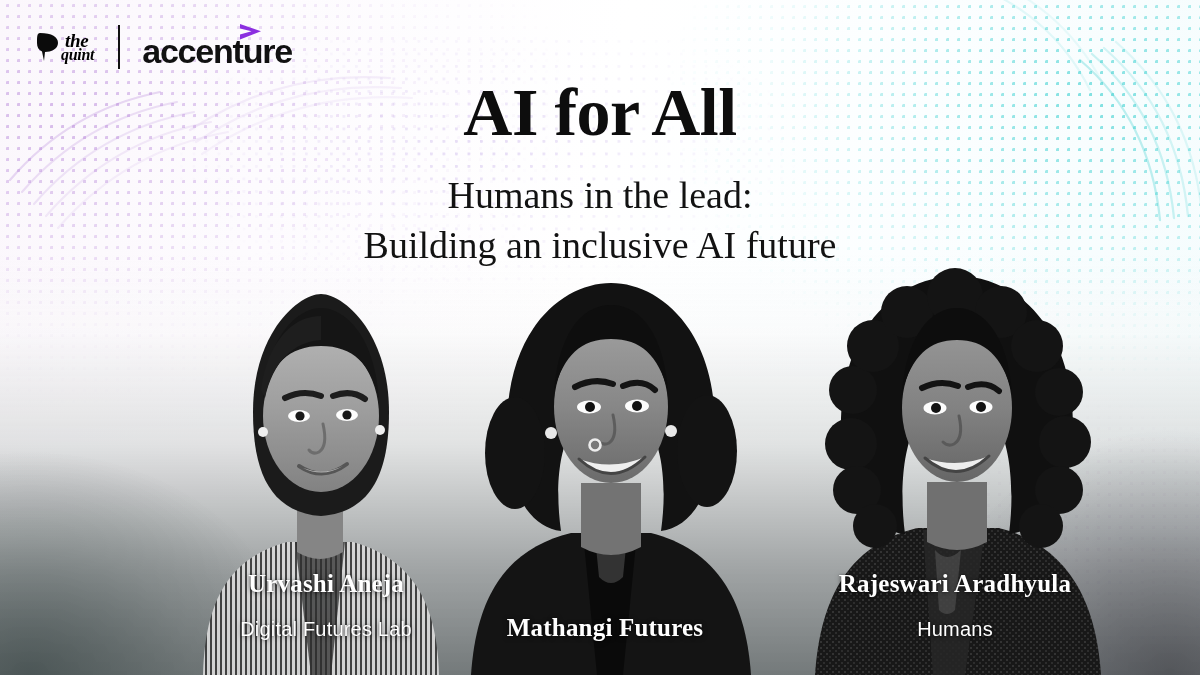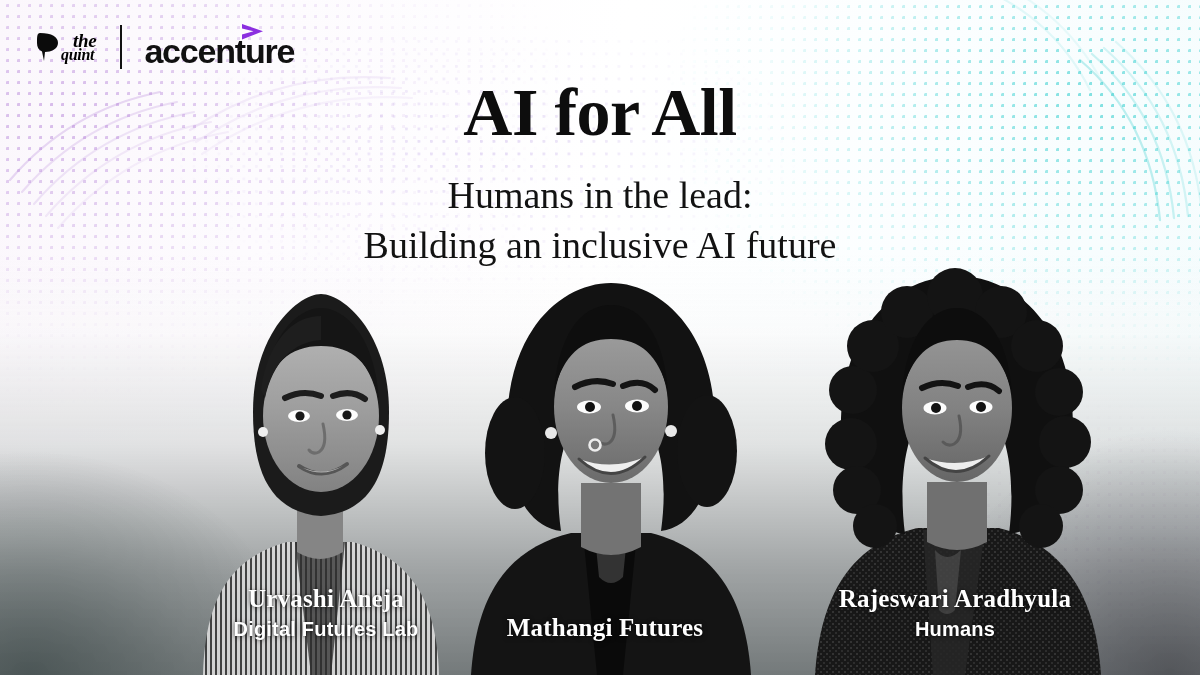--- a/index.html
+++ b/index.html
@@ -130,21 +130,21 @@
   .quint-logo { display:flex; align-items:center; }
   .quint-mark { width:24px; height:30px; margin-right:1px; }
   .quint-word {
     font-family:"Liberation Serif", serif;
     font-style:italic;
     font-weight:700;
     color:#000;
     line-height:0.82;
     letter-spacing:-0.3px;
   }
-  .quint-word .l1 { font-size:19px; display:block; margin-left:12px; }
+  .quint-word .l1 { font-size:19px; display:block; margin-left:4px; }
   .quint-word .l2 { font-size:16px; display:block; }
 
   .divider {
     width:2px; height:44px;
     background:#111;
     margin:0 22px 0 24px;
   }
 
   .accenture-logo { position:relative; padding-top:8px; }
   .accenture-word {
@@ -216,25 +216,25 @@
   .caption .nm {
     font-family:"Liberation Serif", serif;
     font-weight:700;
     font-size:25px;
     letter-spacing:0.2px;
     line-height:1.2;
     display:block;
   }
   .caption .org {
     font-family:"Liberation Sans", sans-serif;
-    font-weight:700;
+    font-weight:400;
     font-size:20px;
     line-height:1.35;
     display:block;
-    margin-top:2px;
+    margin-top:17px;
     letter-spacing:0.2px;
   }
   .c1 { left:146px; width:360px; bottom:32px; }
   .c2 { left:425px; width:360px; bottom:32px; }
   .c3 { left:775px; width:360px; bottom:32px; }
 </style>
 </head>
 <body>
 
 <div id="stage">

